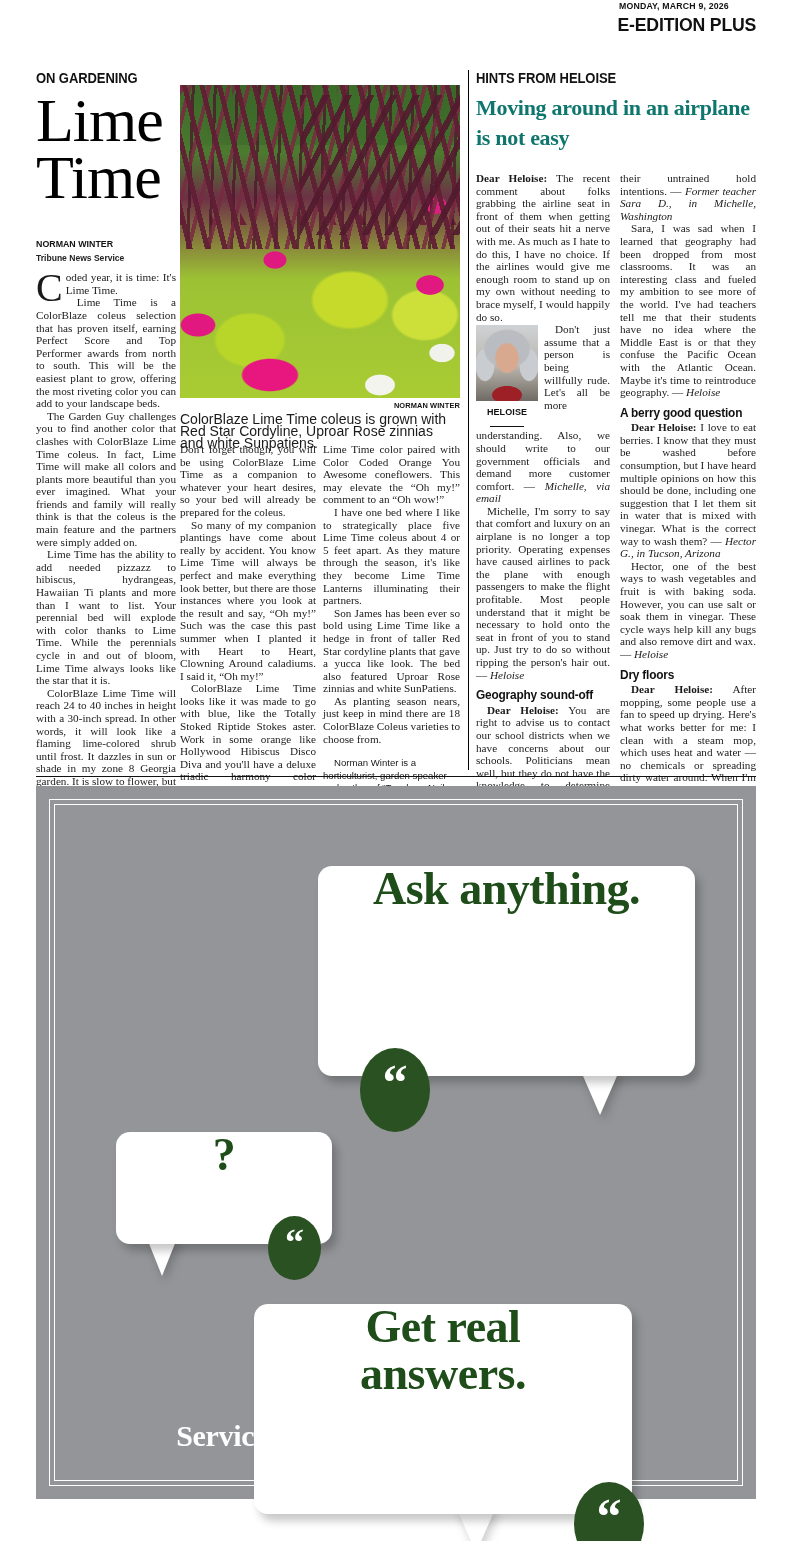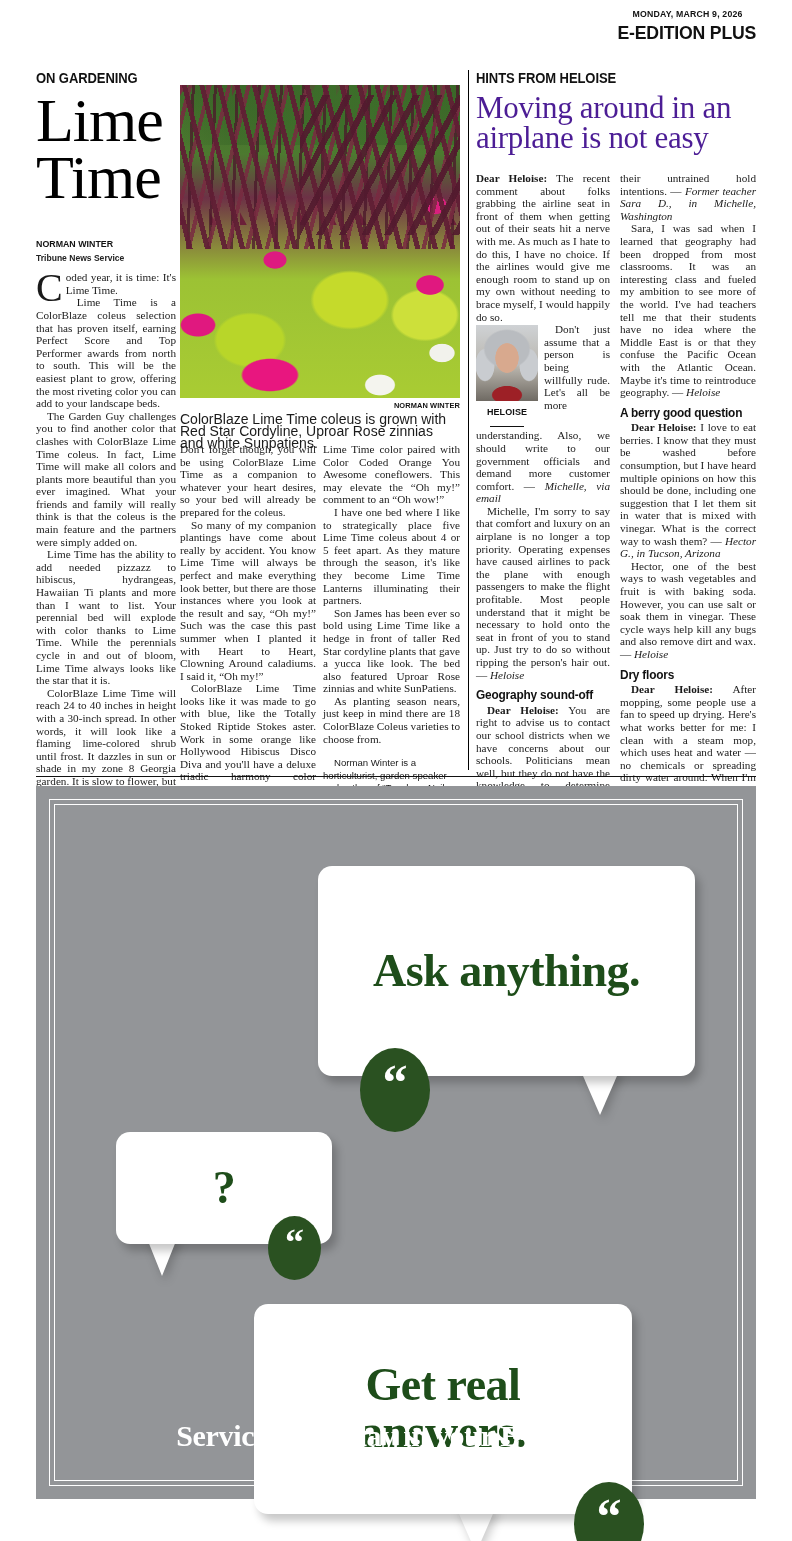--- a/index.html
+++ b/index.html
@@ -4,21 +4,21 @@
 <style>
   html,body{margin:0;padding:0;}
   body{
     width:792px;height:1541px;background:#ffffff;
     font-family:"Liberation Serif",serif;color:#111;
     -webkit-font-smoothing:antialiased;
   }
   .page{position:relative;width:792px;height:1541px;overflow:hidden;}
 
   
-  .masthead{position:absolute;top:8px;right:36px;text-align:center;}
+  .masthead{position:absolute;top:0;right:36px;text-align:left;}
   .masthead .date{
     font-family:"Liberation Sans",sans-serif;font-weight:bold;
     font-size:9.5px;letter-spacing:.2px;color:#111;
     transform:scaleX(.92);transform-origin:right center;
   }
   .masthead .edition{
     font-family:"Liberation Sans",sans-serif;font-weight:bold;
     font-size:19px;letter-spacing:-.2px;margin-top:3px;color:#111;
     transform:scaleX(.93);transform-origin:right center;
   }
@@ -112,22 +112,22 @@
   .lcol2{position:absolute;left:180px;top:443px;width:136px;}
   .lcol3{position:absolute;left:323px;top:443px;width:137px;}
 
   
   .vrule{position:absolute;left:468px;top:70px;width:1px;height:700px;background:#000;}
   .hrule-bottom{position:absolute;left:36px;top:776px;width:720px;height:1px;background:#111;}
 
   
   .right-art{position:absolute;left:476px;top:70px;width:282px;}
   .heloise-title{
-    font-family:"Liberation Serif",serif;font-size:31px;line-height:30px;
-    letter-spacing:-.3px;margin:7px 0 0 0;font-weight:normal;color:#4c1d95;
+    font-family:"Liberation Serif",serif;font-size:22px;line-height:30px;
+    letter-spacing:-.3px;margin:7px 0 0 0;font-weight:bold;color:#0f766e;
   }
   .rcol1{position:absolute;left:476px;top:172px;width:134px;}
   .rcol2{position:absolute;left:620px;top:172px;width:136px;}
   .subhead{
     font-family:"Liberation Sans",sans-serif;font-weight:bold;font-size:12.5px;
     margin:8px 0 2px 0;color:#111;letter-spacing:-.2px;
     transform:scaleX(.95);transform-origin:left center;
   }
   .mug{
     float:left;width:62px;margin:2px 6px 2px 0;
@@ -159,21 +159,21 @@
     position:absolute;left:13px;top:13px;right:13px;bottom:13px;
     border:1.6px solid #ffffff;
   }
   .ad .frame-inner{
     position:absolute;left:18px;top:18px;right:18px;bottom:18px;
     border:1.6px solid #ffffff;
   }
   .bubble{
     position:absolute;background:#fff;border-radius:14px;
     box-shadow:5px 7px 9px rgba(0,0,0,.22);
-    display:flex;align-items:center;justify-content:center;text-align:center;
+    display:flex;justify-content:center;text-align:center;
   }
   .bubble .txt{
     font-family:"Liberation Serif",serif;font-weight:bold;color:#1e4d1a;
     letter-spacing:-.5px;line-height:1.02;
   }
   .tail{position:absolute;width:0;height:0;border-style:solid;
     border-width:46px 20px 0 20px;border-color:#fff transparent transparent transparent;
     filter:drop-shadow(3px 5px 5px rgba(0,0,0,.2));}
   .quote-dot{
     position:absolute;border-radius:50%;background:#2a5121;

